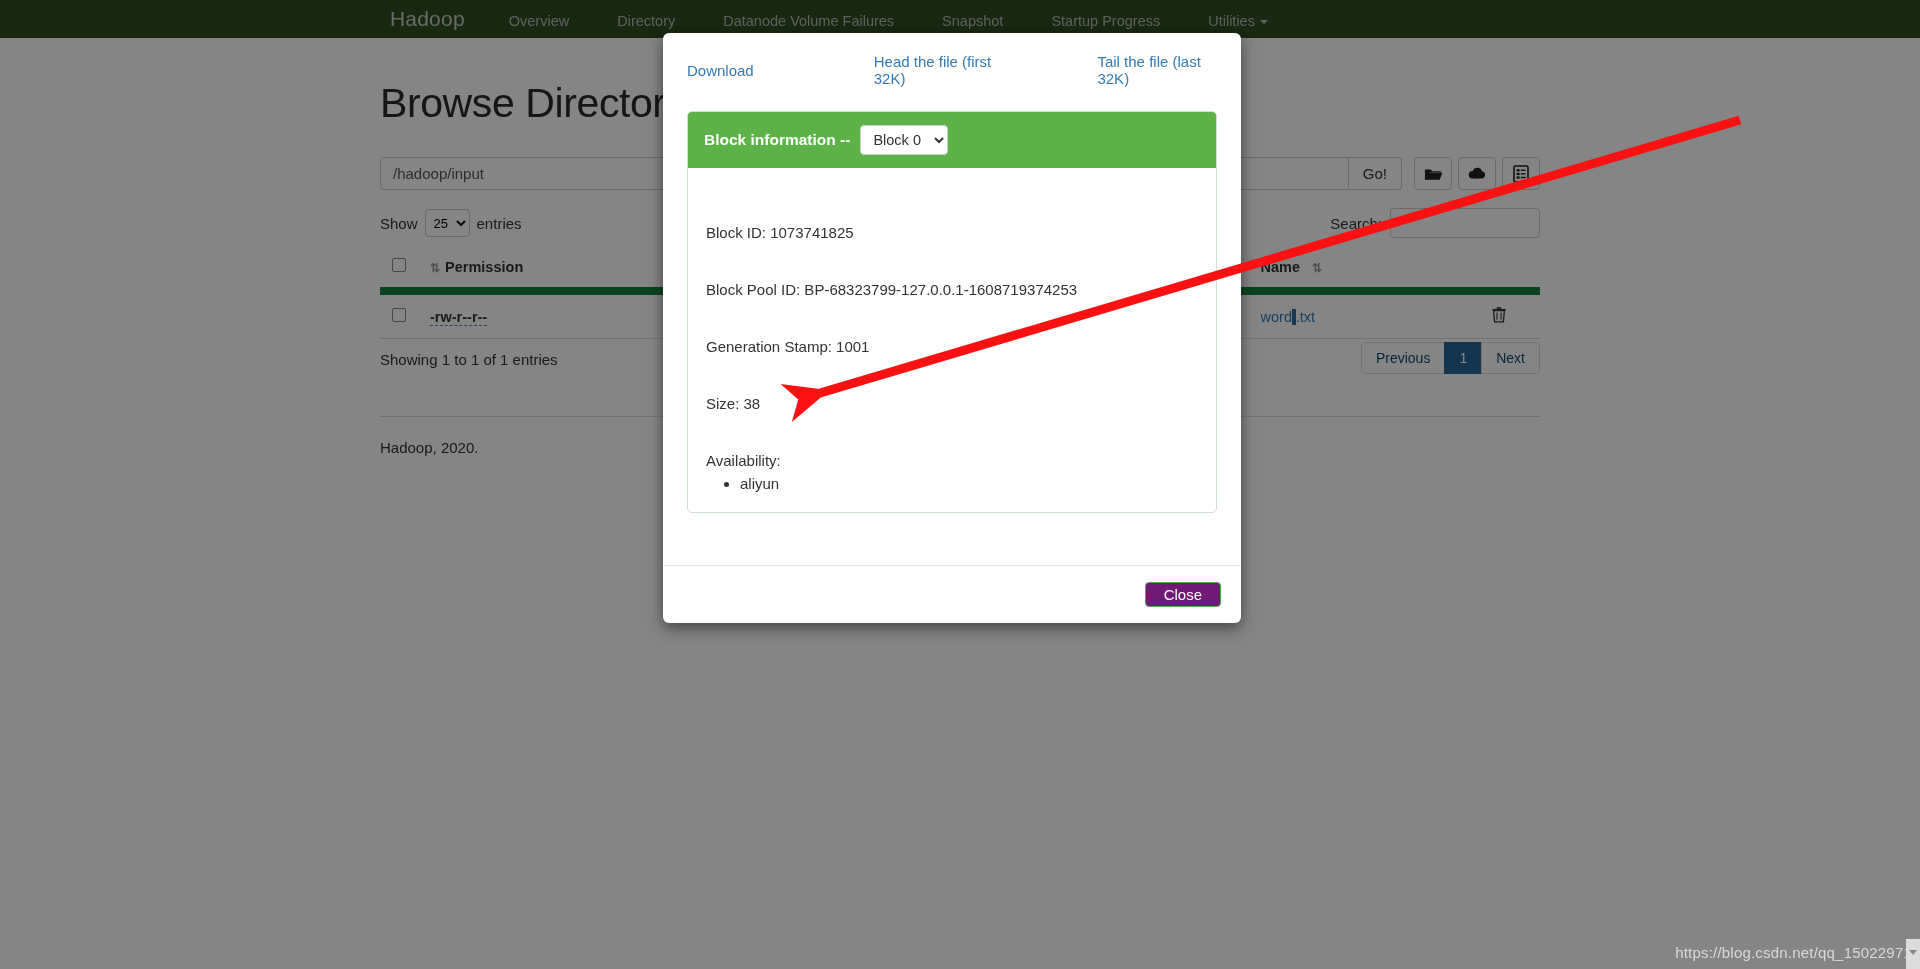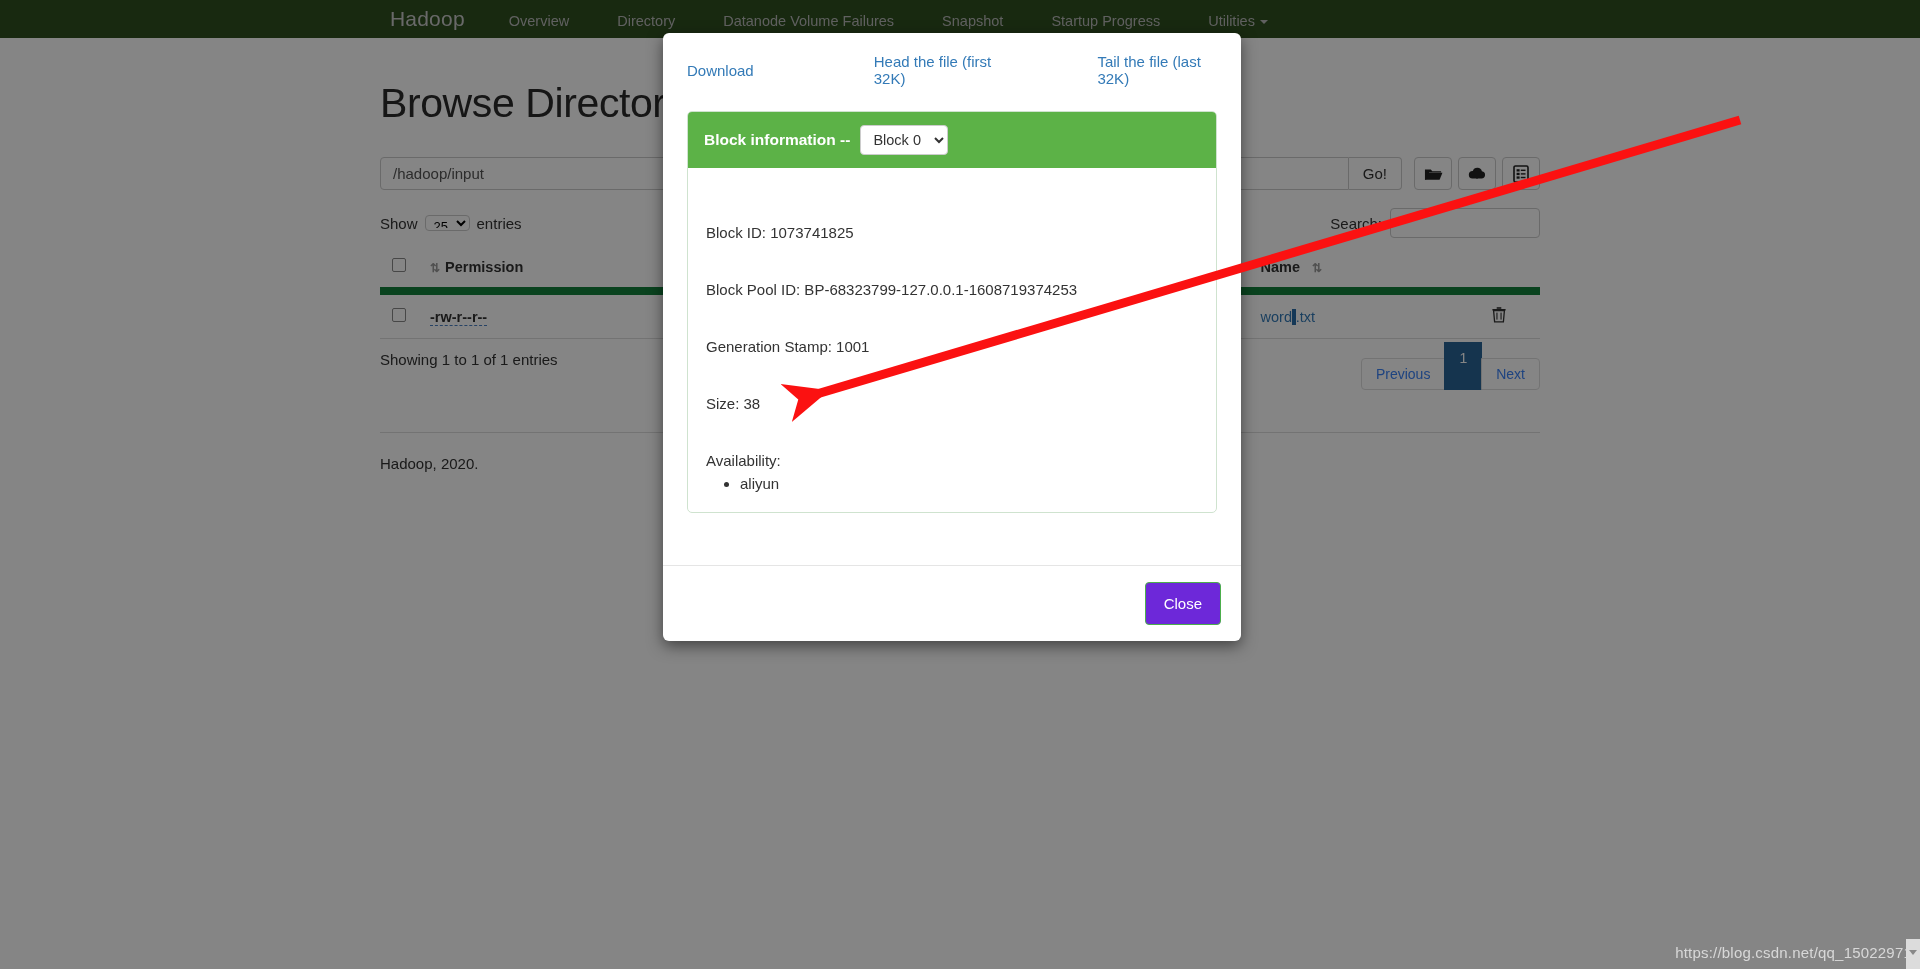--- a/index.html
+++ b/index.html
@@ -75,21 +75,21 @@
   .icon-btn {
     width:38px; height:33px;
     border:1px solid #ccc; border-radius:4px;
     background:#fff; display:flex; align-items:center; justify-content:center;
     cursor:pointer;
   }
 
   .table-controls { display:flex; align-items:center; justify-content:space-between; margin:14px 0 10px 0; }
   .show-entries { font-size:15px; color:#333; display:flex; align-items:center; gap:7px; }
   .show-entries select {
-    height:16px; font-size:13px; padding:2px 4px;
+    height:28px; font-size:13px; padding:2px 4px;
     border:1px solid #ccc; border-radius:4px; background:#fff;
   }
   .search-wrap { font-size:15px; color:#333; display:flex; align-items:center; gap:8px; }
   .search-wrap input {
     height:30px; width:150px; border:1px solid #ccc; border-radius:4px;
     padding:4px 8px; font-size:14px;
   }
 
   table.files { width:100%; border-collapse:collapse; }
   table.files th {
@@ -112,21 +112,21 @@
 
   .showing { font-size:15px; color:#333; margin-top:12px; }
   .pager { display:flex; justify-content:flex-end; margin-top:-26px; }
   .pg {
     border:1px solid #ddd; padding:7px 14px; font-size:14px; color:#337ab7;
     background:#fff; cursor:pointer; margin-left:-1px;
   }
   .pg.first { border-radius:4px 0 0 4px; }
   .pg.last { border-radius:0 4px 4px 0; }
   .pg.active { background:#2a6496; border-color:#2a6496; color:#fff; }
-  .pg.muted { color:#3b82f6;margin-top:16px; }
+  .pg.muted { color:#0c4a6e; }
 
   hr.foot-rule { border:none; border-top:1px solid #ddd; margin:42px 0 22px 0; }
   .footer-text { font-size:15px; color:#333; }
 
   
   #backdrop {
     position:absolute; inset:0; background:rgba(0,0,0,0.48); z-index:5;
   }
 
   
@@ -165,22 +165,22 @@
   .panel-body { padding:16px 18px 20px 18px; }
   .panel-body div.kv { font-size:15px; color:#333; margin-bottom:16px;margin-top:40px; }
   .panel-body ul { margin:6px 0 0 0; padding-left:34px; }
   .panel-body li { font-size:15px; color:#333; }
 
   .modal-foot {
     padding:16px 20px; border-top:1px solid #e5e5e5; margin-top:42px;
     display:flex; justify-content:flex-end;
   }
   .close-btn {
-    background:#6d28d9; border:1px solid #4cae4c; color:#fff;
-    font-size:15px; padding:12px 18px; border-radius:4px; cursor:pointer;
+    background:#701a75; border:1px solid #4cae4c; color:#fff;
+    font-size:15px; padding:3px 18px; border-radius:4px; cursor:pointer;
   }
 
   
   #arrow { position:absolute; inset:0; z-index:20; pointer-events:none; }
 
   
   #watermark {
     position:absolute; right:8px; bottom:8px; z-index:30;
     color:#d8d8d8; font-size:15px; letter-spacing:.2px;
   }

